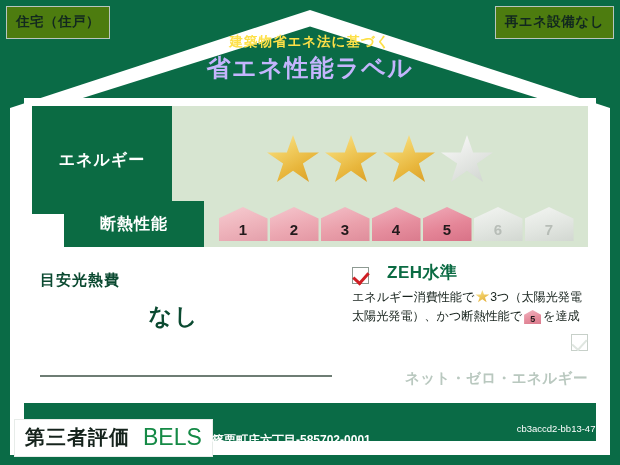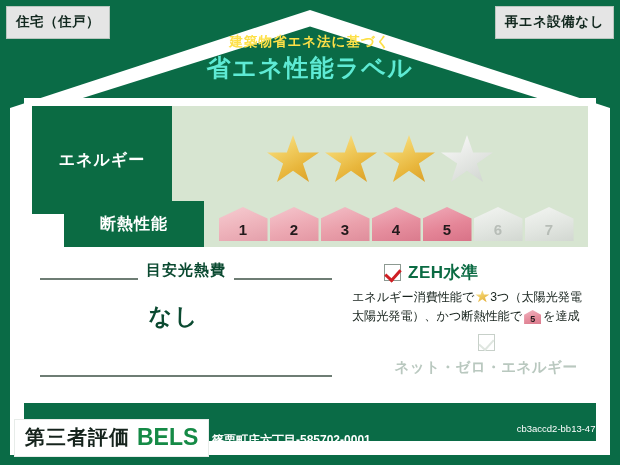--- a/index.html
+++ b/index.html
@@ -27,21 +27,21 @@
     left: 14px; top: 14px;
     width: 572px; height: 417px;
     background: #0a6b46;
     clip-path: polygon(0% 22.2%, 50% 0.6%, 100% 22.2%, 100% 100%, 0% 100%);
   }
 
   
   .badge {
     position: absolute;
     top: 6px;
-    background: #e5e5e5;
+    background: #4d7c0f;
     border: 1px solid #b9c6bf;
     color: #12281f;
     font-size: 13.5px;
     font-weight: bold;
     letter-spacing: 0.5px;
     padding: 6px 9px 7px;
     z-index: 40;
     white-space: nowrap;
   }
   .badge-left  { left: 6px; }
@@ -56,21 +56,21 @@
     z-index: 30;
   }
   .title-sub {
     color: #fde047;
     font-size: 13.5px;
     font-weight: bold;
     letter-spacing: 1px;
     line-height: 1.2;
   }
   .title-main {
-    color: #5eead4;
+    color: #c4b5fd;
     font-size: 24px;
     font-weight: bold;
     letter-spacing: 1.5px;
     line-height: 1.25;
     margin-top: 3px;
   }
 
   
   .card {
     position: absolute;
@@ -158,22 +158,23 @@
     display: flex;
   }
   .lower-left  { width: 318px; position: relative; }
   .lower-right { flex: 1 1 auto; position: relative; padding: 5px 8px 0 10px; }
 
   .cost-head {
     position: absolute;
     left: 16px; top: 8px;
     width: 292px;
     display: flex;
-    align-items: flex-end;
+    align-items: flex-start;
     gap: 8px;
+    flex-direction: column;
   }
   .cost-head .rule { flex: 1 1 auto; height: 2px; background: #6e7d74; }
   .cost-head .cost-title {
     color: #0b4a31;
     font-size: 15px;
     font-weight: bold;
     letter-spacing: 1px;
     white-space: nowrap;
   }
   .cost-value {
@@ -189,24 +190,23 @@
   .cost-rule-bottom {
     position: absolute;
     left: 16px; top: 122px;
     width: 292px; height: 2px;
     background: #6e7d74;
   }
 
   
   .zeh-line {
     display: flex;
-    align-items: center;
-    gap: 7px;
+    align-items: flex-end;
+    gap: 18px;
     margin-top: 3px;
-    margin-left: 32px;
   }
   .cbox {
     width: 17px; height: 17px;
     border: 1.5px solid #8d9a92;
     background: #fff;
     position: relative;
     flex: 0 0 17px;
   }
   .cbox.checked::after {
     content: "";
@@ -276,33 +276,33 @@
     width: 620px; height: 56px;
     z-index: 35;
   }
   .bels-badge {
     position: absolute;
     left: 14px; top: 10px;
     background: #ffffff;
     padding: 4px 10px 5px;
     display: flex;
     align-items: flex-end;
-    gap: 7px;
+    gap: 13px;
     border: 1px solid #e7ece9;
   }
   .bels-jp {
     color: #15231c;
     font-size: 20px;
     font-weight: bold;
     letter-spacing: 1px;
   }
   .bels-en {
     color: #158a46;
     font-size: 23px;
-    font-weight: bold;
+    font-weight: normal;
     letter-spacing: 0px;
   }
   .addr {
     position: absolute;
     left: 212px; top: 23px;
     color: #ffffff;
     font-size: 12px;
     letter-spacing: 0px;
     white-space: nowrap;
     font-weight: bold;

